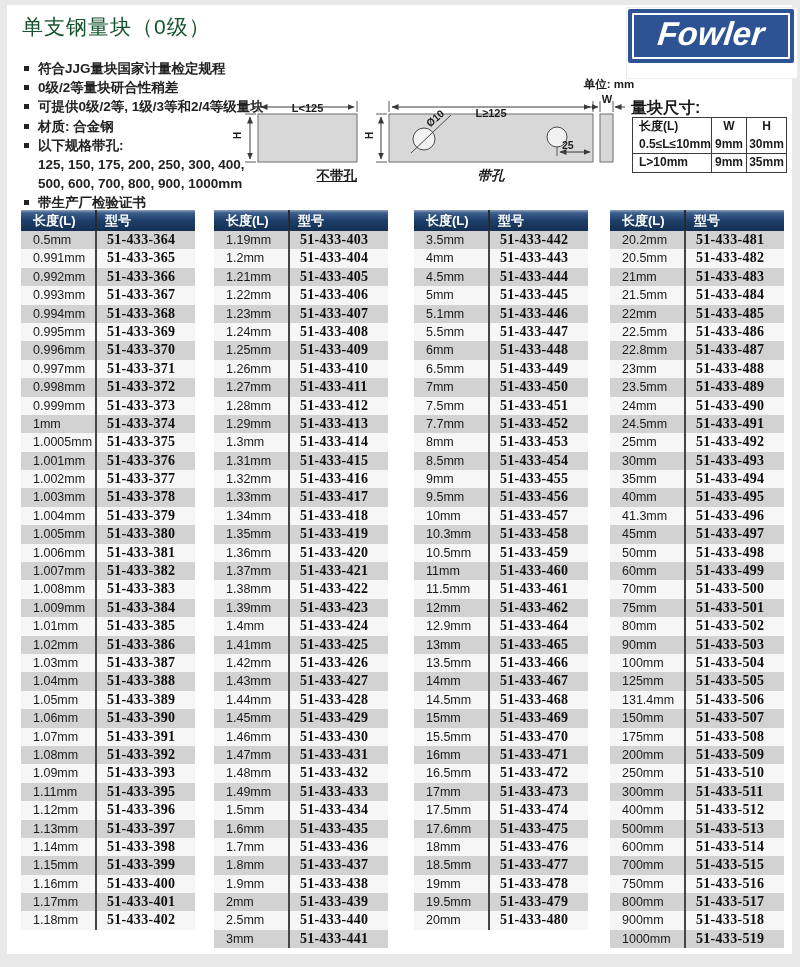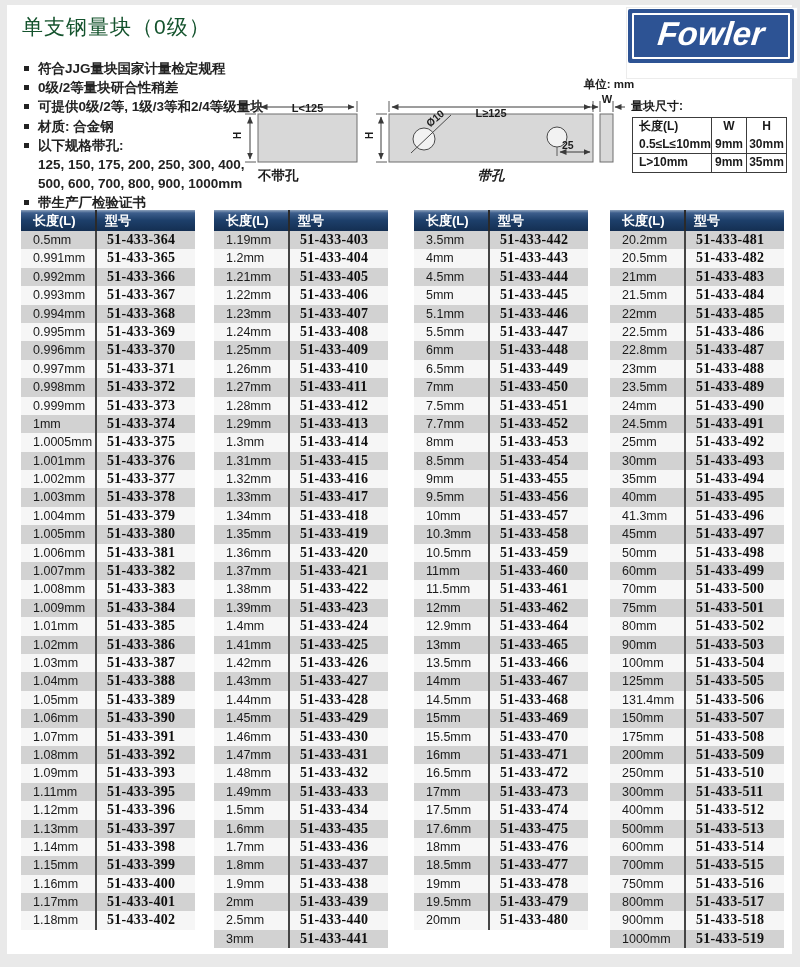--- a/index.html
+++ b/index.html
@@ -29,26 +29,26 @@
   
   .dlabel{position:absolute;font-weight:bold;color:#1c1c1c;}
   .unit-note{left:569px;top:77px;font-size:11.5px;width:80px;text-align:center;}
   .dim-l1{left:258px;top:94px;width:99px;text-align:center;font-size:11px;margin-top:8px;}
   .dim-l2{left:389px;top:107px;width:204px;text-align:center;font-size:11px;}
   .dim-w{left:593px;top:93px;width:28px;text-align:center;font-size:11px;}
   .dim-h1{left:234px;top:130px;font-size:10px;transform:rotate(-90deg);}
   .dim-h2{left:366px;top:130px;font-size:10px;transform:rotate(-90deg);}
   .dia-label{left:425px;top:112px;font-size:10.5px;transform:rotate(-40deg);}
   .dim-25{left:562px;top:139px;font-size:10.5px;text-align:center;}
-  .cap1{left:258px;top:167px;width:99px;text-align:left;font-size:13.5px;}
+  .cap1{left:258px;top:167px;width:99px;text-align:right;font-size:13.5px;text-decoration:underline;}
   .cap2{left:389px;top:167px;width:204px;text-align:center;font-size:13.5px;font-style:italic;}
   .diagram-svg{position:absolute;left:240px;top:90px;}
 
   
-  .spec-title{position:absolute;left:631px;top:98px;font-size:12px;font-weight:bold;}
+  .spec-title{position:absolute;left:631px;top:98px;font-size:16px;font-weight:bold;}
   .spec-table{position:absolute;left:632px;top:117px;width:153px;border:1px solid #3c3c3c;font-size:12px;font-weight:bold;color:#1a1a1a;}
   .spec-row{display:flex;height:17.5px;line-height:17.5px;}
   .spec-row + .spec-row{border-top:1px solid #3c3c3c;}
   .spec-c1{width:72px;padding-left:6px;border-right:1px solid #3c3c3c;}
   .spec-c2{width:34px;text-align:center;border-right:1px solid #3c3c3c;}
   .spec-c3{flex:1;text-align:center;}
 
   
   .cat-group{position:absolute;top:210px;width:174px;}
   .g1{left:21px;} .g2{left:214px;} .g3{left:414px;} .g4{left:610px;}

